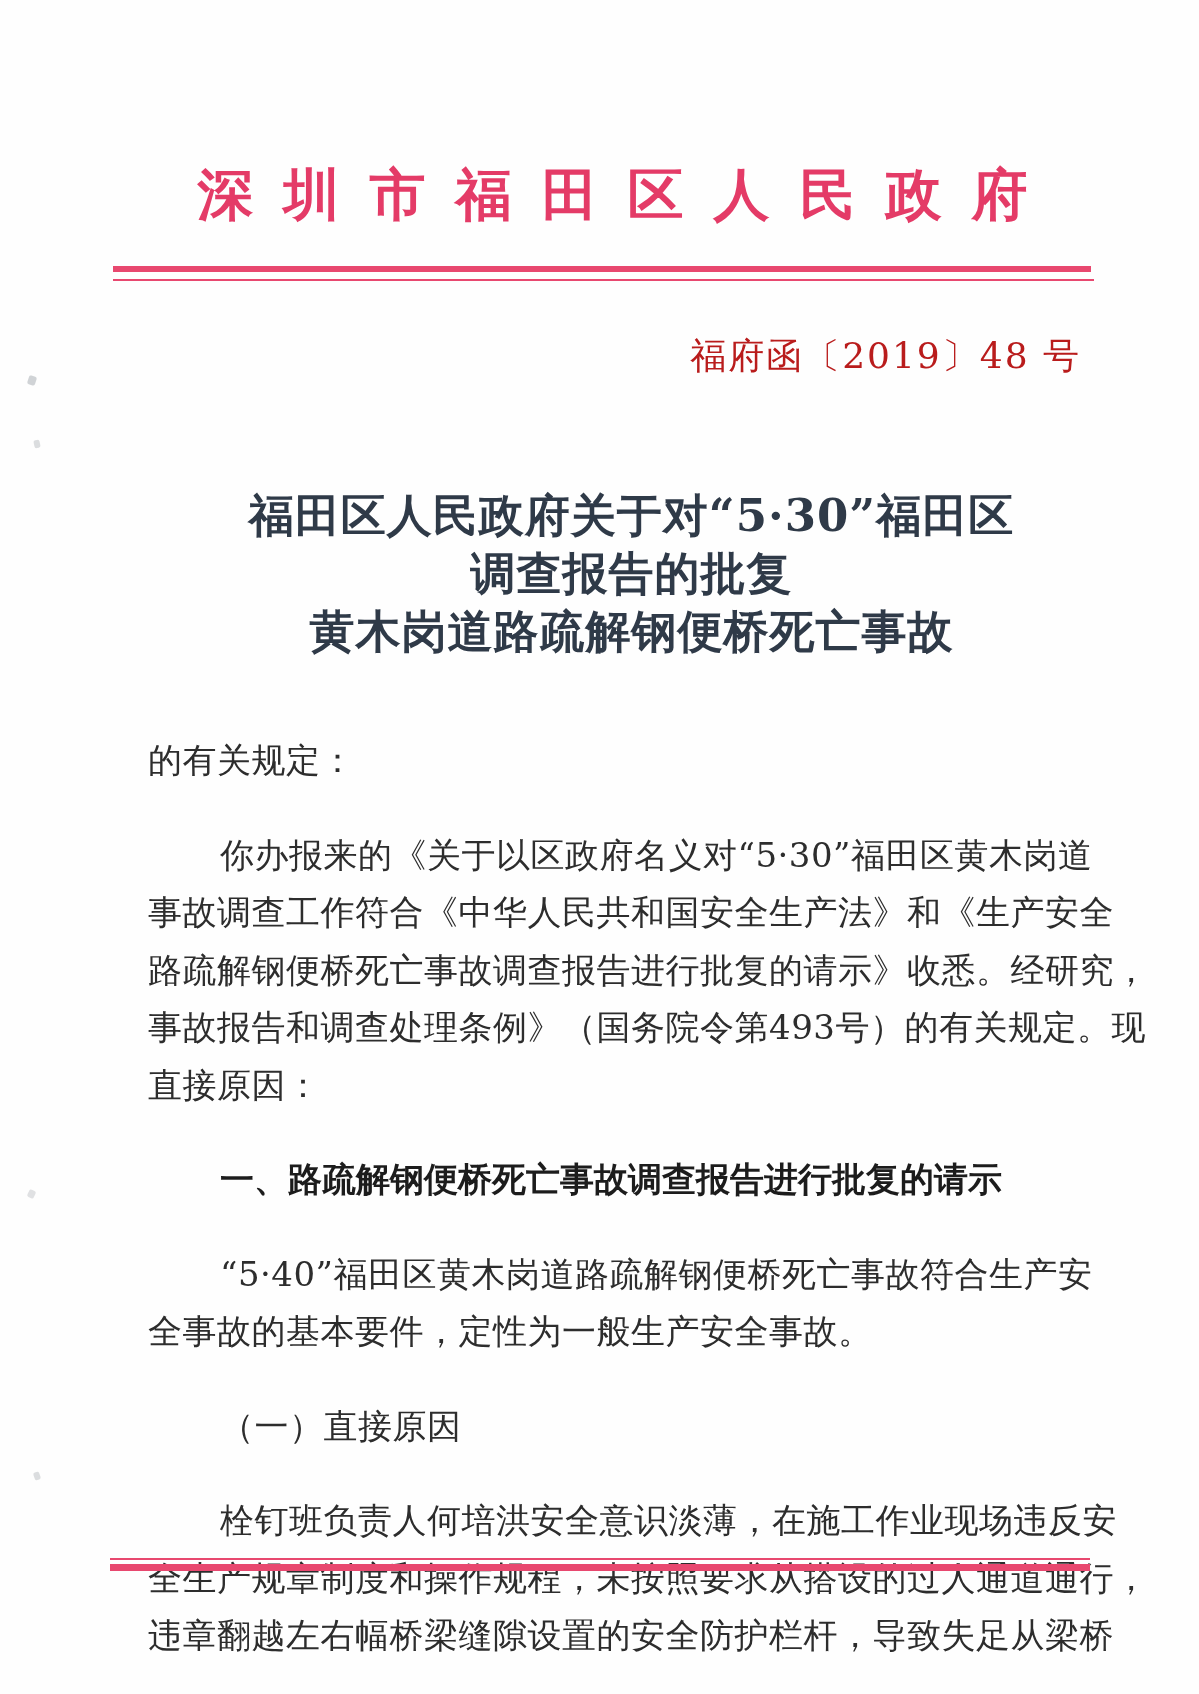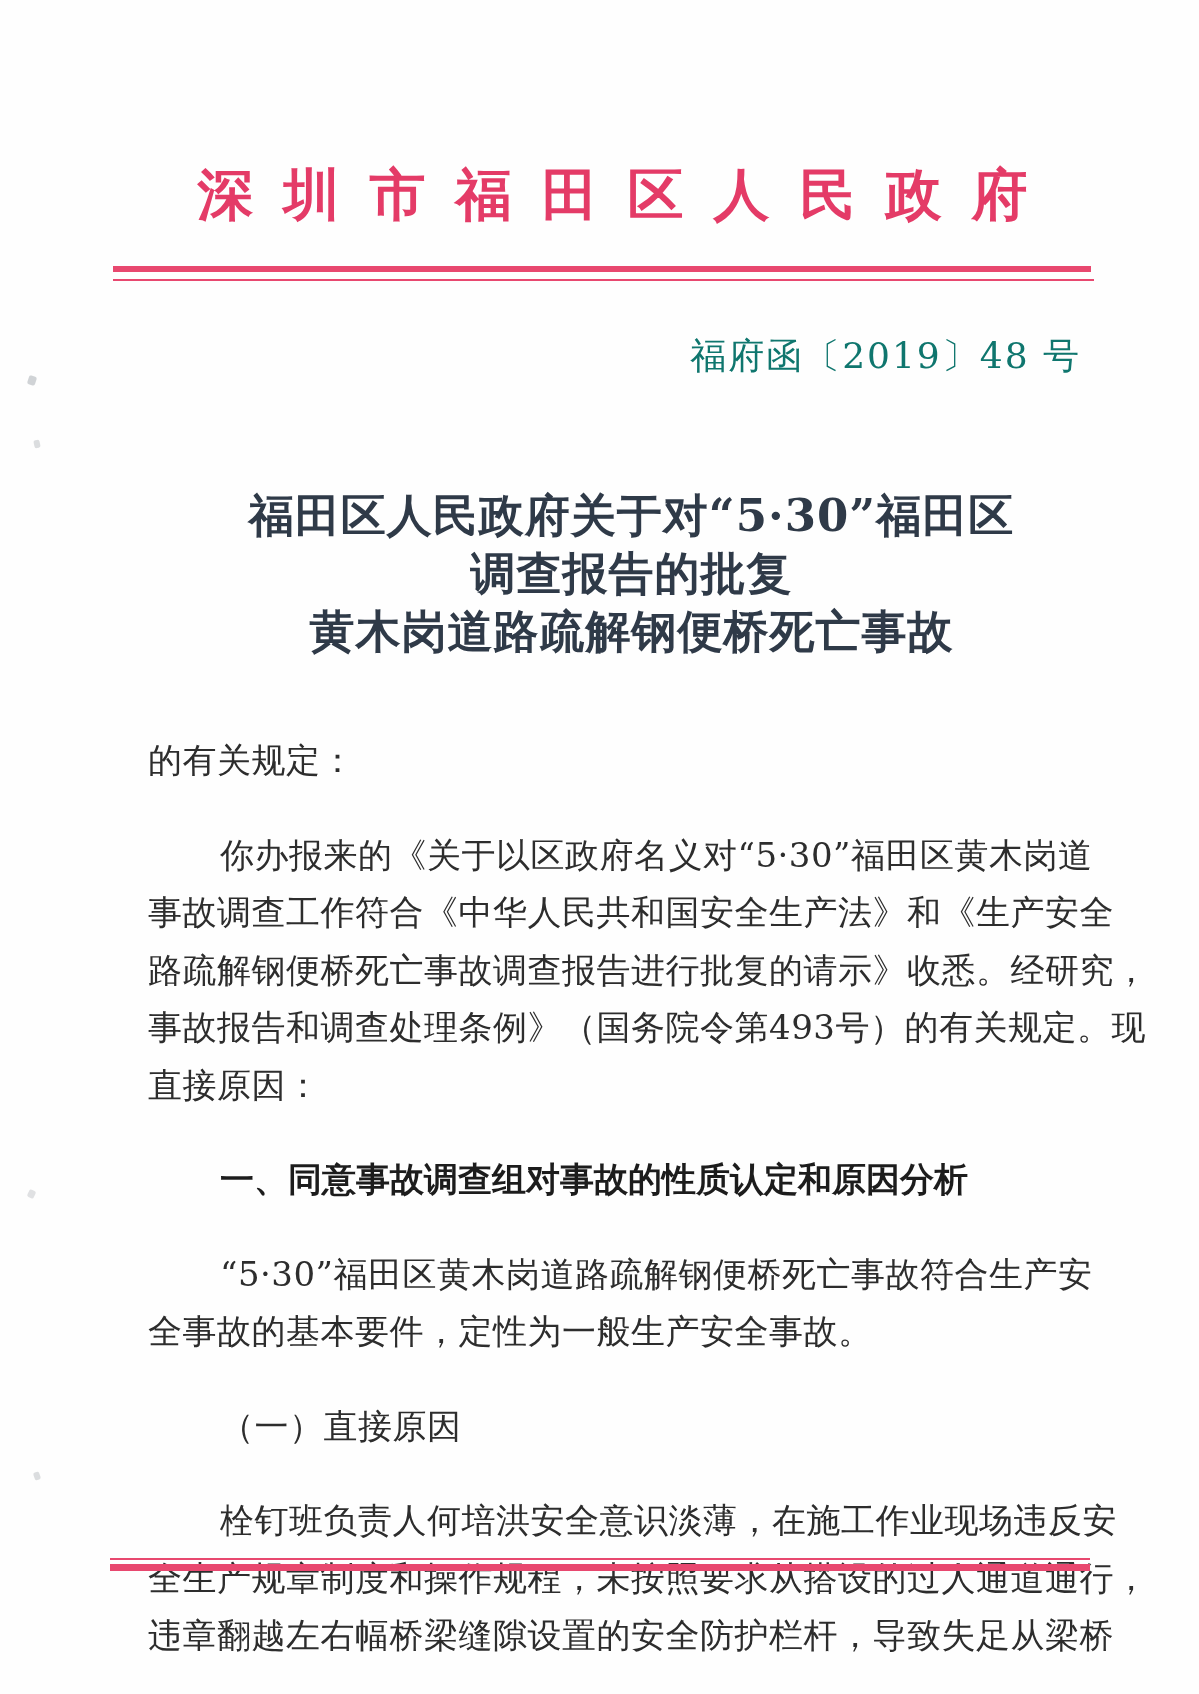--- a/index.html
+++ b/index.html
@@ -32,21 +32,21 @@
   .rule-head-thick { top: 266px; left: 113px; width: 978px; height: 6px; }
   .rule-head-thin  { top: 279px; left: 113px; width: 981px; height: 2px; }
   .rule-foot-thin  { top: 1558px; left: 110px; width: 980px; height: 2px; }
   .rule-foot-thick { top: 1564px; left: 110px; width: 980px; height: 7px; }
   
   .doc-number {
     position: absolute;
     top: 332px;
     right: 118px;
     font-size: 36px;
-    color: #0f766e;
+    color: #b91c1c;
     letter-spacing: 2px;
     white-space: nowrap;
   }
   
   .doc-title {
     position: absolute;
     top: 487px;
     left: 0;
     width: 100%;
     text-align: center;
@@ -108,22 +108,22 @@
     <div>黄木岗道路疏解钢便桥死亡事故</div>
   </div>
 
   <div class="doc-body">
       <div class="line">的有关规定：</div>
       <div class="line indent">你办报来的《关于以区政府名义对“5·30”福田区黄木岗道</div>
       <div class="line">事故调查工作符合《中华人民共和国安全生产法》和《生产安全</div>
       <div class="line">路疏解钢便桥死亡事故调查报告进行批复的请示》收悉。经研究，</div>
       <div class="line">事故报告和调查处理条例》（国务院令第493号）的有关规定。现</div>
       <div class="line">直接原因：</div>
-      <div class="line indent bold">一、同意事故调查组对事故的性质认定和原因分析</div>
-      <div class="line indent">“5·30”福田区黄木岗道路疏解钢便桥死亡事故符合生产安</div>
+      <div class="line indent bold">一、路疏解钢便桥死亡事故调查报告进行批复的请示</div>
+      <div class="line indent">“5·40”福田区黄木岗道路疏解钢便桥死亡事故符合生产安</div>
       <div class="line">全事故的基本要件，定性为一般生产安全事故。</div>
       <div class="line indent">（一）直接原因</div>
       <div class="line indent">栓钉班负责人何培洪安全意识淡薄，在施工作业现场违反安</div>
       <div class="line">全生产规章制度和操作规程，未按照要求从搭设的过人通道通行，</div>
       <div class="line">违章翻越左右幅桥梁缝隙设置的安全防护栏杆，导致失足从梁桥</div>
     </div>
 
   <div class="rule rule-foot-thin"></div>
   <div class="rule rule-foot-thick"></div>
 

